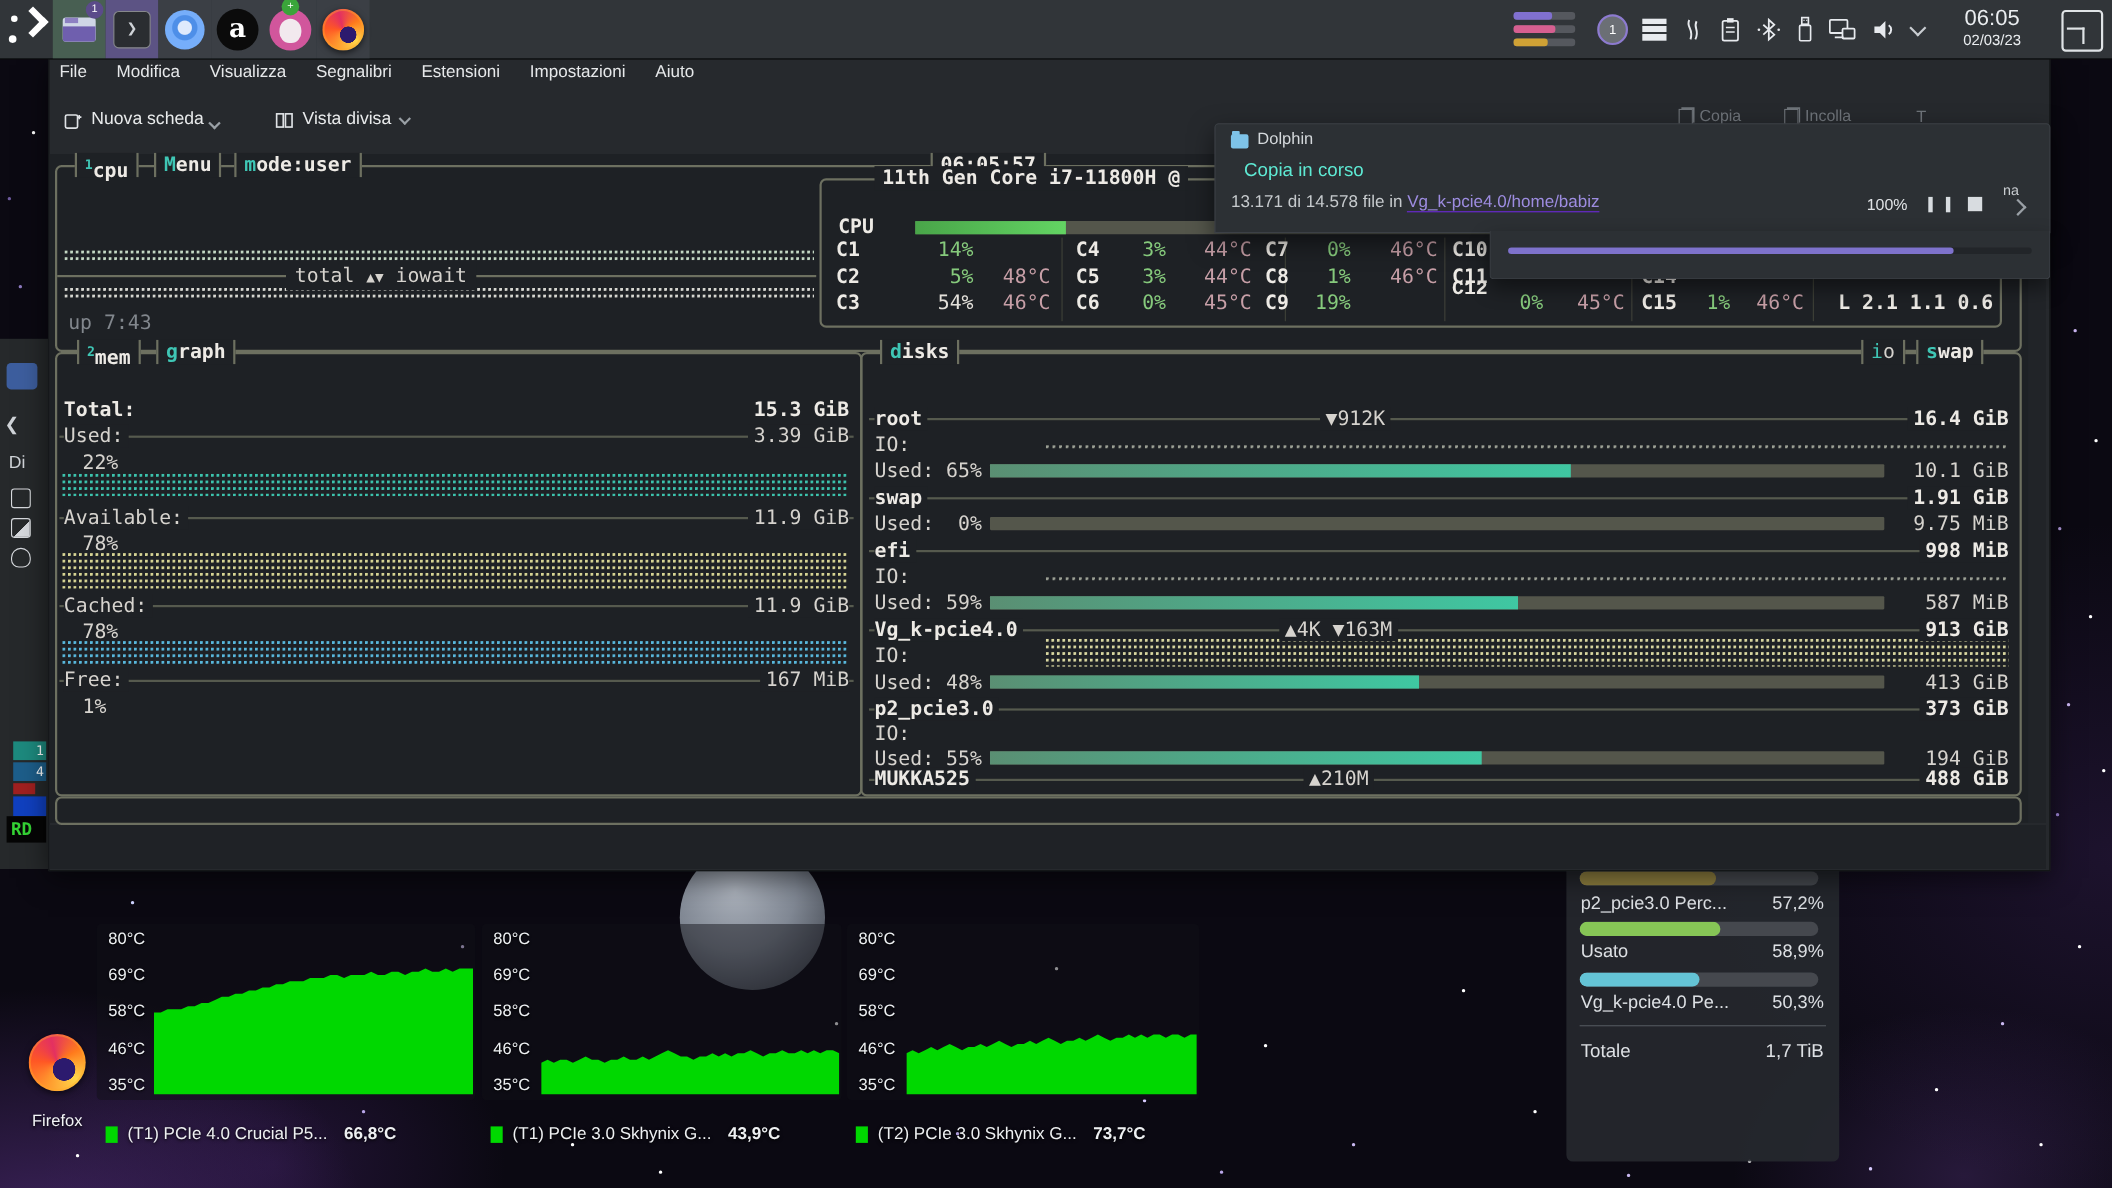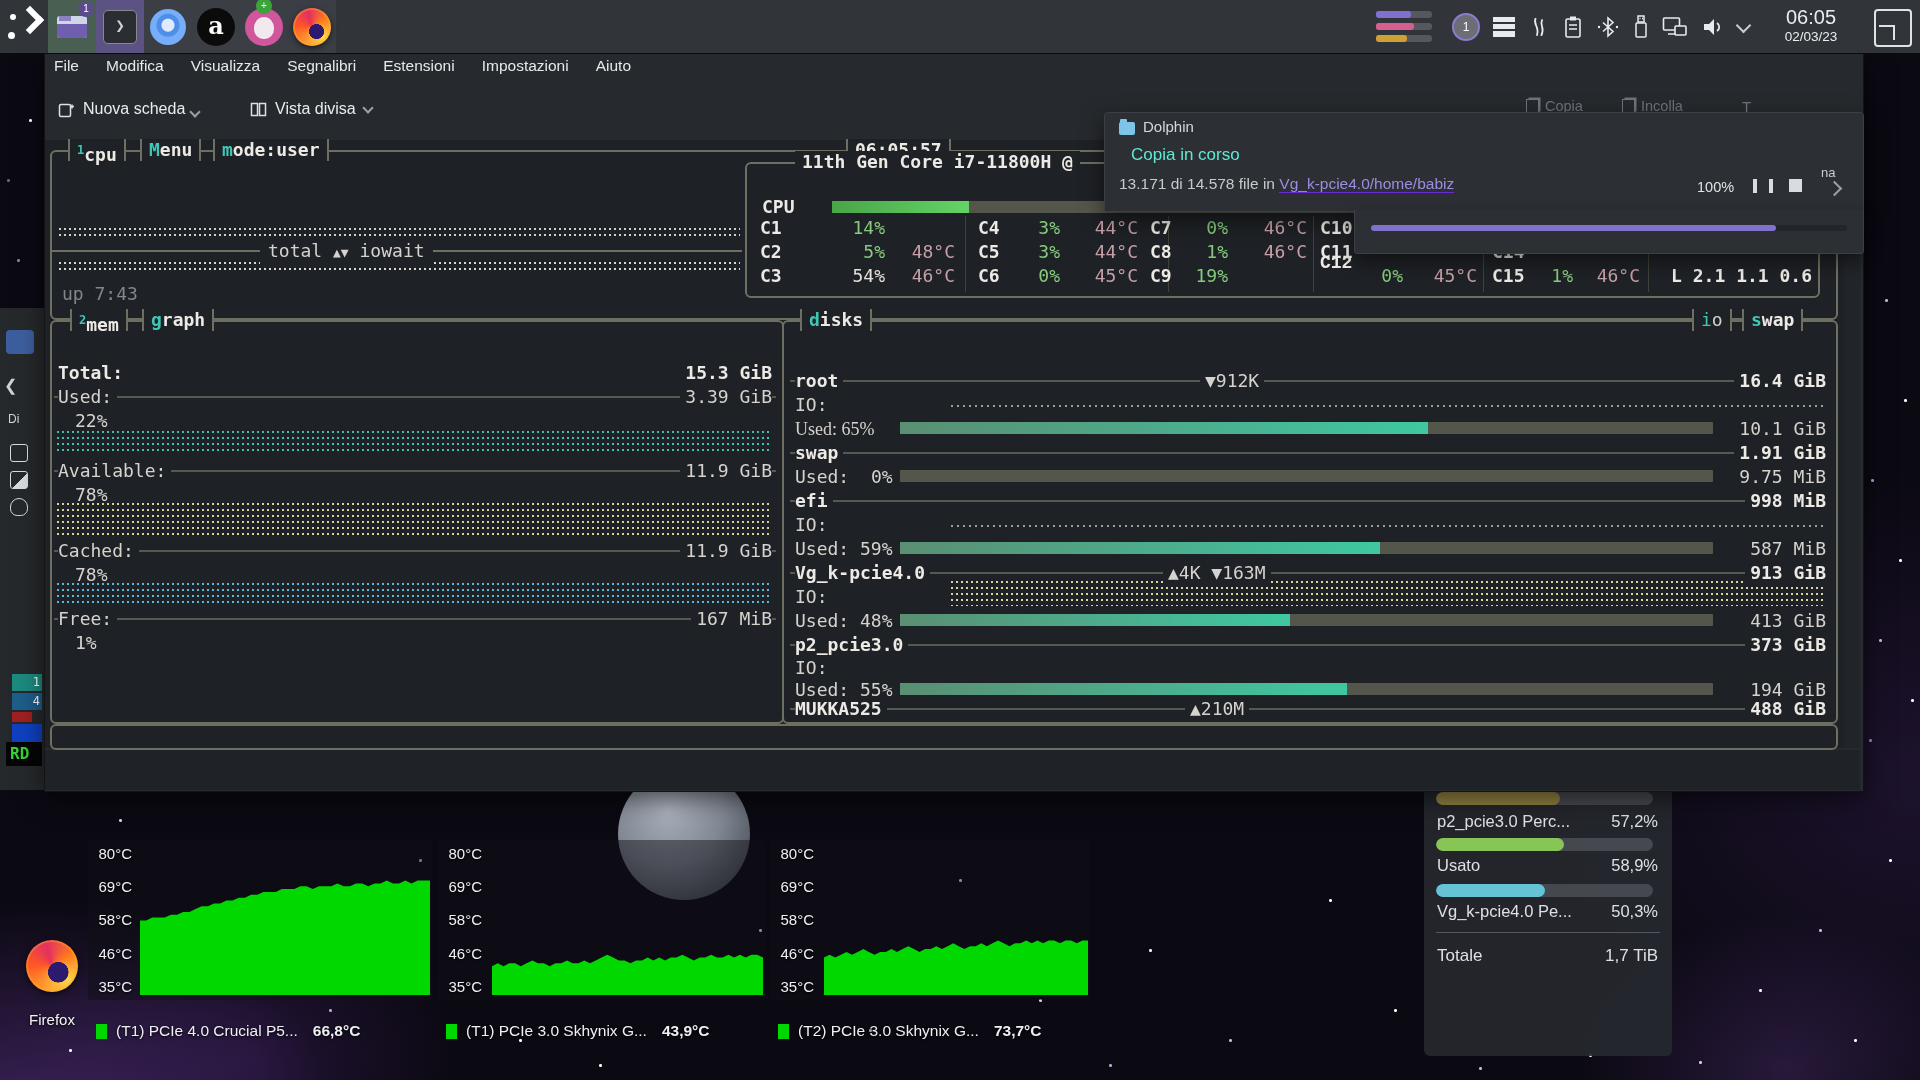--- a/index.html
+++ b/index.html
@@ -182,21 +182,21 @@
       <div class="d">02/03/23</div>
     </div>
     <div class="abs" style="left:1874px;top:9px;width:34px;height:34px;border:2px solid #dfe3e6;border-radius:4px;">
       <div class="abs" style="left:3px;top:14px;width:14px;height:13px;border-top:2px solid #dfe3e6;border-right:2px solid #dfe3e6;"></div>
     </div>
   </div>
 
   <div class="abs" style="left:0;top:308px;width:44px;height:482px;background:#26292b;z-index:1;">
     <div class="abs" style="left:6px;top:22px;width:28px;height:24px;background:#3d5e9e;border-radius:4px;"></div>
     <div class="abs" style="left:4px;top:68px;color:#cfd3d7;font-size:16px;">❮</div>
-    <div class="abs" style="left:8px;top:104px;color:#d0d4d8;font-size:12px;">Di</div>
+    <div class="abs" style="left:8px;top:104px;color:#d0d4d8;font-size:16px;">Di</div>
     <div class="abs" style="left:10px;top:136px;width:16px;height:16px;border:1.5px solid #d7dade;border-radius:3px;"></div>
     <div class="abs" style="left:10px;top:163px;width:16px;height:16px;border:1.5px solid #d7dade;border-radius:3px;background:linear-gradient(135deg,transparent 55%,#d7dade 56%);"></div>
     <div class="abs" style="left:10px;top:190px;width:16px;height:16px;border:1.5px solid #d7dade;border-radius:50% 50% 40% 40%;"></div>
     <div class="abs" style="left:12px;top:366px;width:30px;height:17px;background:#1d8a7e;color:#fff;font:12px/17px 'DejaVu Sans Mono',monospace;text-align:right;padding-right:2px;box-sizing:border-box;">1</div>
     <div class="abs" style="left:12px;top:385px;width:30px;height:17px;background:#1d5e8a;color:#fff;font:12px/17px 'DejaVu Sans Mono',monospace;text-align:right;padding-right:2px;box-sizing:border-box;">4</div>
     <div class="abs" style="left:12px;top:404px;width:20px;height:10px;background:#a02020;"></div>
     <div class="abs" style="left:12px;top:416px;width:30px;height:18px;background:#1040c0;"></div>
   </div>
   <div class="abs" style="left:6px;top:742px;width:36px;height:24px;background:#050505;z-index:1;">
     <span style="color:#35d435;font:bold 16px/24px 'DejaVu Sans Mono',monospace;padding-left:4px;">RD</span>
@@ -342,21 +342,21 @@
   <div class="chip" style="left:800px;top:309px;"><span class="hot">d</span><span>isks</span></div>
   <div class="chip" style="left:1692px;top:309px;font-weight:normal;color:#d6d3ce;"><span class="hot">i</span><span>o</span></div>
   <div class="chip" style="left:1742px;top:309px;"><span class="hot">s</span><span>wap</span></div>
 
   <div class="hline" style="left:790px;top:380px;width:1036px;"></div>
   <div class="bt bb" style="left:795px;top:370px;"><span class="mask" style="padding-left:0;">root</span></div>
   <div class="bt" style="left:1200px;top:370px;"><span class="mask">▼912K</span></div>
   <div class="bt bb ra" style="left:1650px;top:370px;width:176px;"><span class="mask" style="padding-right:0;">16.4 GiB</span></div>
   <div class="bt" style="left:795px;top:394px;">IO:</div>
   <div class="dots" style="--c:#9ca095;left:950px;top:404px;width:876px;height:7px;background-size:6px 7px;"></div>
-  <div class="bt" style="left:795px;top:418px;font-family:Liberation Serif, serif;"><span>Used:</span> <span>65%</span></div>
+  <div class="bt" style="left:795px;top:418px;"><span>Used:</span> <span>65%</span></div>
   <div class="track" style="left:900px;top:422px;width:813px;">
       <div class="fillt" style="width: 65%;"></div>
     </div>
   <div class="bt ra" style="left:1650px;top:418px;width:176px;">10.1 GiB</div>
 
   <div class="hline" style="left:790px;top:452px;width:1036px;"></div>
   <div class="bt bb" style="left:795px;top:442px;"><span class="mask" style="padding-left:0;">swap</span></div>
   <div class="bt bb ra" style="left:1650px;top:442px;width:176px;"><span class="mask" style="padding-right:0;">1.91 GiB</span></div>
   <div class="bt" style="left:795px;top:466px;"><span>Used:</span>  <span>0%</span></div>
   <div class="track" style="left:900px;top:470px;width:813px;">

